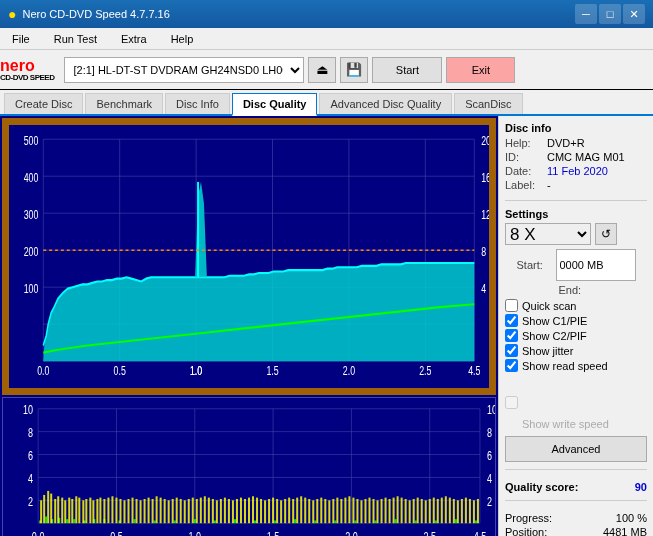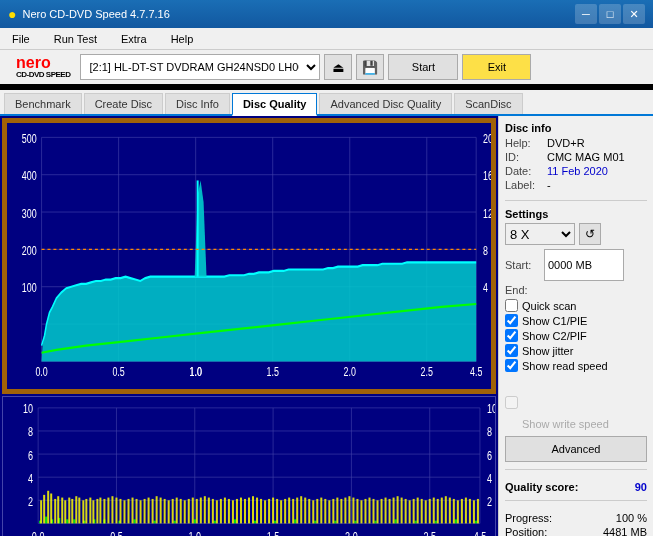--- a/index.html
+++ b/index.html
@@ -9,61 +9,61 @@
     .title-bar { background: linear-gradient(to bottom, #1a6eb5, #1258a0); height: 28px; display: flex; align-items: center; justify-content: space-between; padding: 0 8px; color: white; font-size: 11px; }
     .title-bar-left { display: flex; align-items: center; gap: 6px; }
     .title-bar-controls { display: flex; gap: 2px; }
     .title-btn { width: 22px; height: 20px; background: rgba(255,255,255,0.2); border: none; color: white; cursor: pointer; font-size: 11px; display: flex; align-items: center; justify-content: center; border-radius: 2px; }
 
     
     .menu-bar { background: #f0f0f0; height: 22px; display: flex; align-items: center; padding: 0 4px; border-bottom: 1px solid #ccc; gap: 8px; }
     .menu-item { padding: 2px 8px; font-size: 11px; cursor: pointer; color: #000; }
 
     
-    .toolbar { background: #f0f0f0; height: 40px; display: flex; align-items: center; padding: 2px 16px; gap: 4px; border-bottom: 6px solid #000000; }
+    .toolbar { background: #f0f0f0; height: 40px; display: flex; align-items: center; padding: 2px 0; gap: 4px; border-bottom: 1px solid #000000; }
     .nero-logo { height: 32px; display: flex; flex-direction: column; justify-content: center; margin-right: 6px; }
     .nero-logo-top { color: #ff0000; font-size: 16px; font-weight: bold; line-height: 1; }
     .nero-logo-bottom { color: #000; font-size: 8px; font-weight: bold; letter-spacing: -0.5px; line-height: 1; }
     .drive-selector { height: 26px; width: 240px; font-size: 11px; border: 1px solid #aaa; background: white; padding: 2px 4px; }
     .toolbar-btn { height: 26px; width: 28px; background: #e0e0e0; border: 1px solid #aaa; cursor: pointer; display: flex; align-items: center; justify-content: center; font-size: 13px; }
     .start-btn { height: 26px; width: 70px; background: #e0e0e0; border: 1px solid #aaa; cursor: pointer; font-size: 11px; font-weight: normal; }
-    .exit-btn { height: 26px; width: 69px; background: #fde047; border: 1px solid #aaa; cursor: pointer; font-size: 11px; }
+    .exit-btn { height: 26px; width: 69px; background: #fca5a5; border: 1px solid #aaa; cursor: pointer; font-size: 11px; }
 
     
     .tab-bar { background: #f0f0f0; height: 26px; display: flex; align-items: flex-end; padding: 0 4px; border-bottom: 2px solid #0078d7; }
     .tab { padding: 4px 10px; font-size: 11px; cursor: pointer; border: 1px solid #ccc; border-bottom: none; margin-right: 2px; background: #e0e0e0; color: #333; }
     .tab.active { background: white; color: #000; border-color: #0078d7; border-bottom: 2px solid white; margin-bottom: -2px; font-weight: bold; }
 
     
     .main { display: flex; height: 440px; background: white; }
 
     
     .chart-area { flex: 1; background: #000080; padding: 2px; display: flex; flex-direction: column; }
 
     
-    .top-chart { flex: 1.7; background: #000080; position: relative; border: 5px solid #a16207; }
+    .top-chart { flex: 1.7; background: #000080; position: relative; border: 7px solid #a16207; }
 
     
     .bottom-chart { flex: 1; background: #000080; position: relative; border: 1px solid #4444aa; margin-top: 2px; }
 
     
     .right-panel { width: 155px; background: #f0f0f0; border-left: 1px solid #ccc; padding: 6px; display: flex; flex-direction: column; gap: 4px; font-size: 11px; overflow-y: auto; }
     .disc-info-section { }
     .section-title { font-weight: bold; margin-bottom: 3px; font-size: 11px; }
     .info-row { display: flex; gap: 4px; margin-bottom: 2px; }
     .info-label { color: #444; min-width: 38px; }
     .info-value { color: #000; font-weight: normal; }
     .info-value.blue { color: #0000cc; }
     .divider { border: none; border-top: 1px solid #ccc; margin: 3px 0; }
     .settings-section { }
     .speed-row { display: flex; align-items: center; gap: 4px; margin-bottom: 4px; }
-    .speed-select { width: 70px; height: 22px; font-size: 13px; border: 1px solid #aaa; }
+    .speed-select { width: 86px; height: 22px; font-size: 17px; border: 1px solid #aaa; }
     .refresh-btn { width: 22px; height: 22px; background: #e0e0e0; border: 1px solid #aaa; cursor: pointer; font-size: 12px; display: flex; align-items: center; justify-content: center; }
     .mb-input { width: 80px; height: 32px; font-size: 11px; border: 1px solid #aaa; padding: 1px 3px; }
-    .mb-row { display: flex; align-items: center; gap: 4px; margin-bottom: 3px; }
+    .mb-row { display: flex; align-items: center; gap: 4px; margin-bottom: 3px; justify-content: center; }
     .mb-label { min-width: 35px; color: #444; }
     .checkbox-row { display: flex; align-items: center; gap: 4px; margin-bottom: 2px; }
     .checkbox-row input { margin: 0; }
     .advanced-btn { width: 100%; height: 26px; background: #e0e0e0; border: 1px solid #aaa; cursor: pointer; font-size: 11px; margin-top: 4px; }
     .quality-row { display: flex; justify-content: space-between; align-items: center; margin-top: 4px; font-weight: bold; }
     .quality-score { color: #0000cc; font-weight: bold; }
     .progress-section { margin-top: 4px; }
     .progress-row { display: flex; justify-content: space-between; margin-bottom: 2px; }
 
     svg { display: block; }
@@ -98,22 +98,22 @@
   <select class="drive-selector">
     <option>[2:1]  HL-DT-ST DVDRAM GH24NSD0 LH00</option>
   </select>
   <button class="toolbar-btn">⏏</button>
   <button class="toolbar-btn">💾</button>
   <button class="start-btn">Start</button>
   <button class="exit-btn">Exit</button>
 </div>
 
 <div class="tab-bar">
+  <div class="tab">Create Disc</div>
   <div class="tab">Benchmark</div>
-  <div class="tab">Create Disc</div>
   <div class="tab">Disc Info</div>
   <div class="tab active">Disc Quality</div>
   <div class="tab">Advanced Disc Quality</div>
   <div class="tab">ScanDisc</div>
 </div>
 
 <div class="main">
 
   <div class="chart-area">
 

